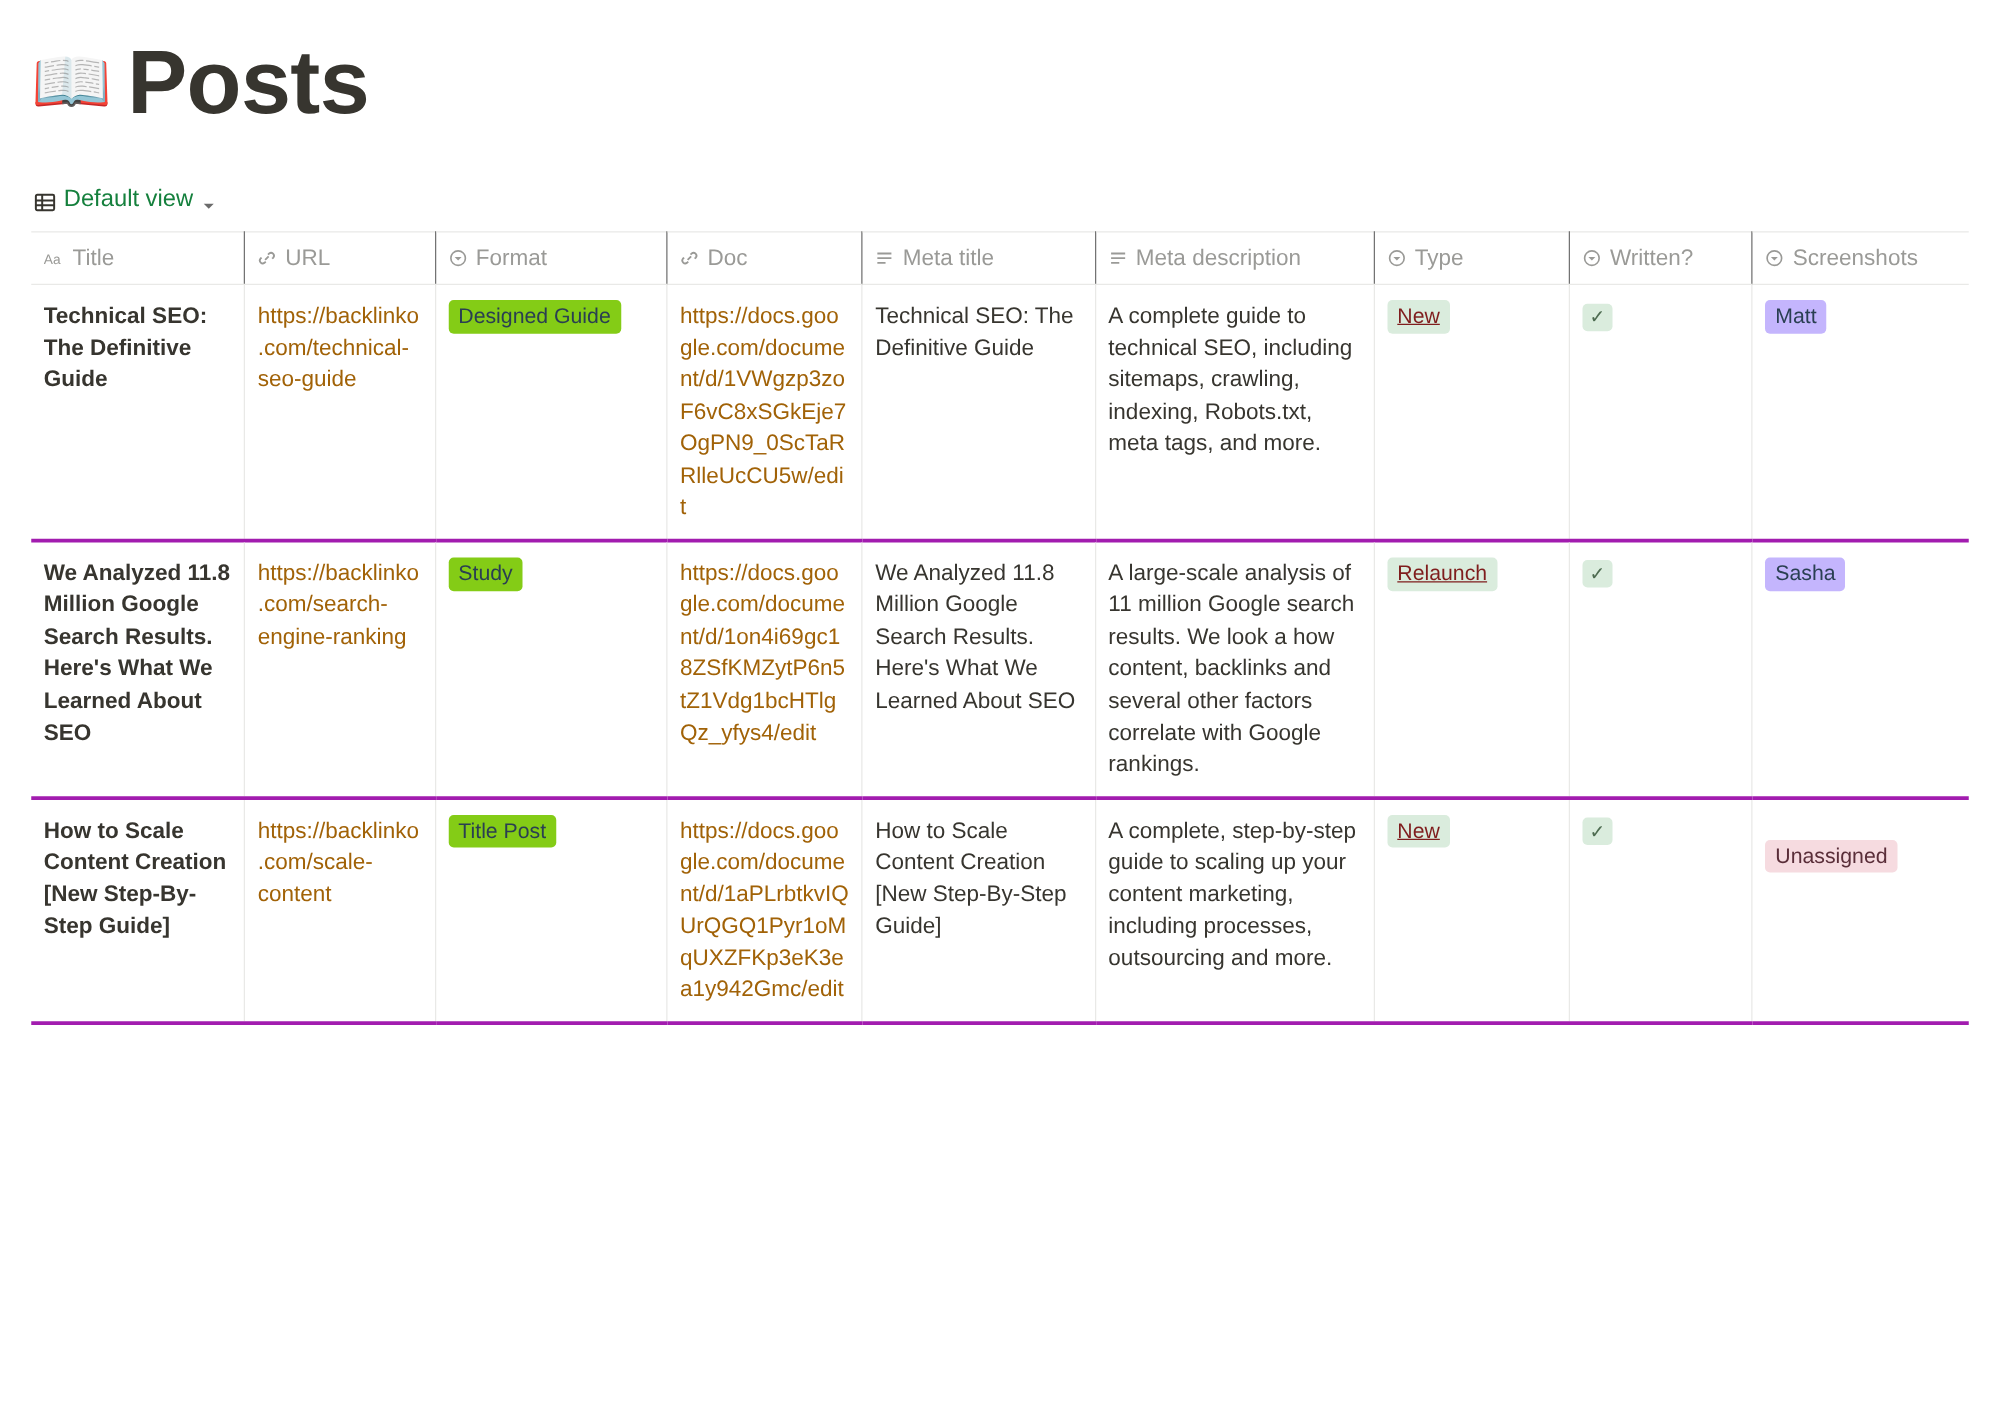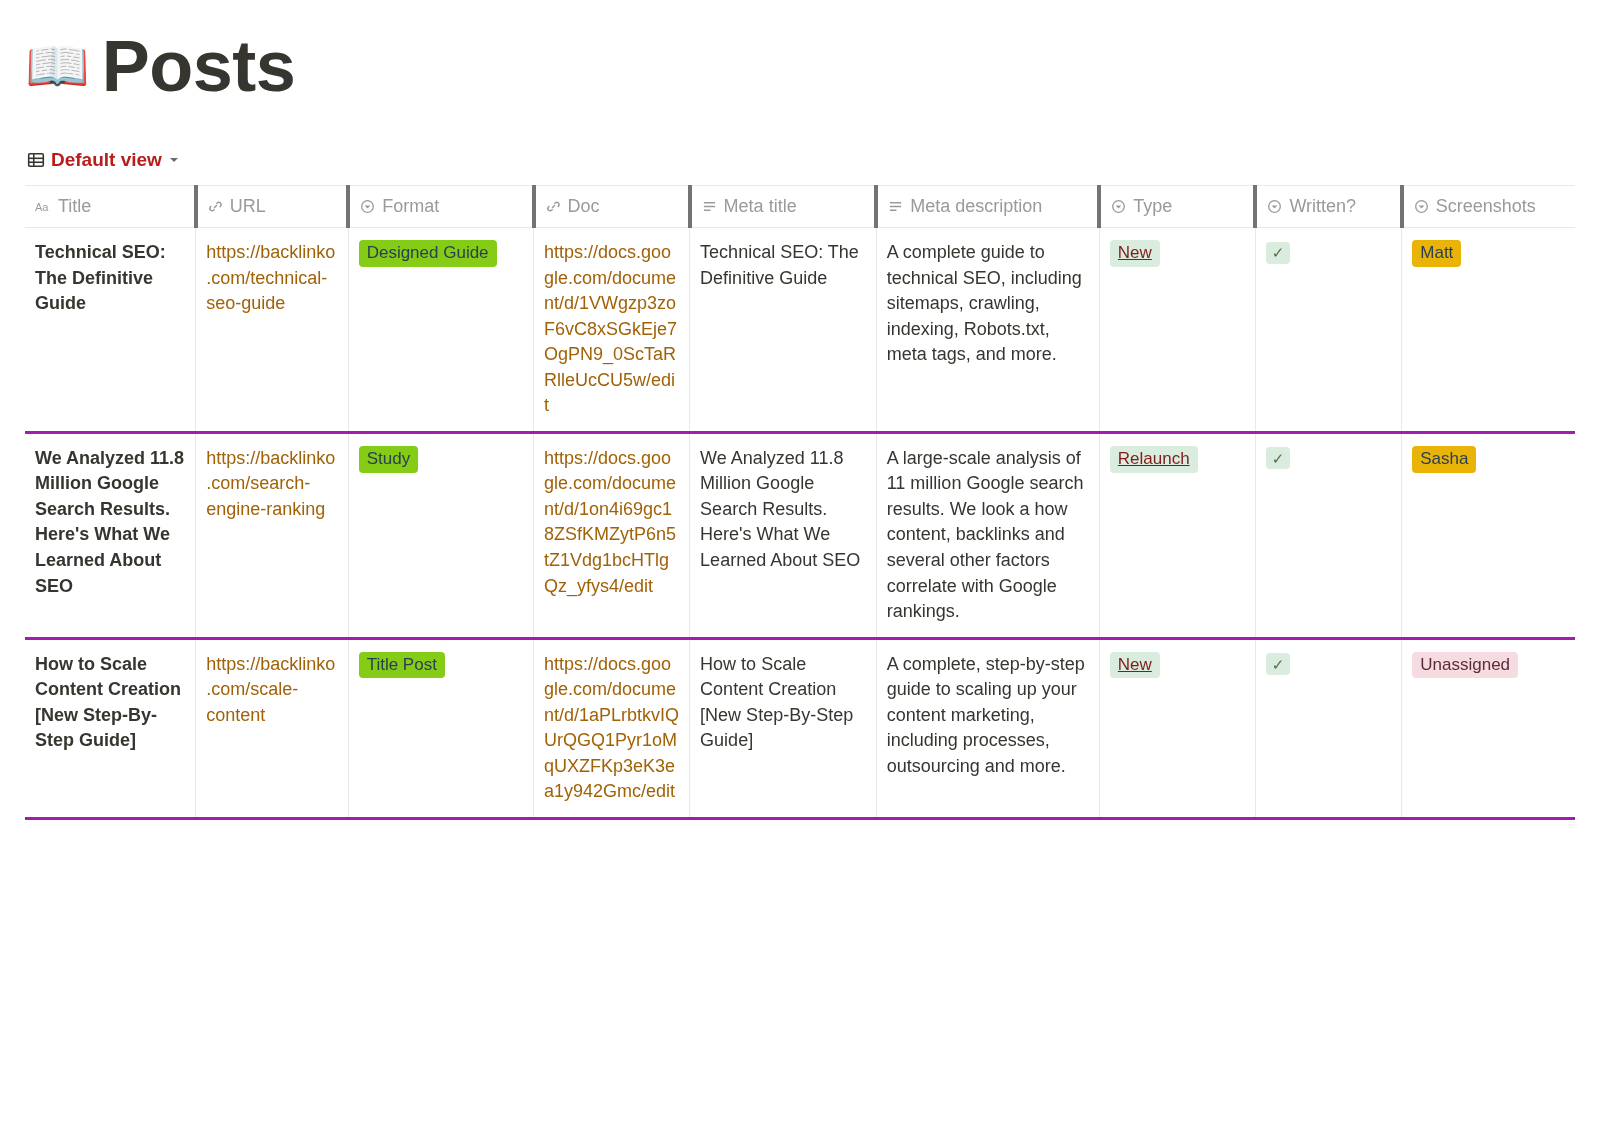--- a/index.html
+++ b/index.html
@@ -21,25 +21,25 @@
     line-height: 1;
   }
   .page-header h1 {
     font-size: 72px;
     font-weight: 700;
     margin: 0;
     letter-spacing: -0.5px;
   }
   .view-selector {
     display: inline-flex;
-    align-items: center;
+    align-items: flex-end;
     gap: 6px;
     font-size: 19px;
-    font-weight: 700;
-    color: #b91c1c;
+    font-weight: 400;
+    color: #15803d;
     cursor: pointer;
     padding: 4px 2px;
     margin-bottom: 10px;
   }
   .icon {
     display: inline-flex;
     align-items: center;
     justify-content: center;
   }
   .icon svg { display: block; }
@@ -49,21 +49,21 @@
     table-layout: fixed;
   }
   .table th {
     text-align: left;
     font-weight: 400;
     font-size: 18px;
     color: #9a9a97;
     padding: 10px 10px;
     border-top: 1px solid #e9e9e7;
     border-bottom: 1px solid #e9e9e7;
-    border-right: 4px solid #737373;
+    border-right: 1px solid #737373;
     white-space: nowrap;
     overflow: hidden;
   }
   .table th:last-child { border-right: none; }
   .table th .th-inner {
     display: flex;
     align-items: center;
     gap: 7px;
   }
   .table td {
@@ -90,23 +90,23 @@
   td.url-cell, td.doc-cell { color: #a16207; }
   .tag {
     display: inline-block;
     padding: 1px 8px 2px;
     border-radius: 4px;
     font-size: 17px;
     line-height: 1.4;
     white-space: nowrap;
   }
   .tag-blue   { background: #84cc16; color: #2a3f52; }
-  .tag-blue2  { background: #eab308; color: #2a3f52; }
+  .tag-blue2  { background: #c4b5fd; color: #2a3f52; }
   .tag-green  { background: #daecdd; color: #7f1d1d; text-decoration: underline; }
-  .tag-pink   { background: #f6dbe0; color: #5a2e39; }
+  .tag-pink   { background: #f6dbe0; color: #5a2e39; margin-top: 20px; }
   .check {
     display: inline-flex;
     width: 24px;
     height: 22px;
     border-radius: 4px;
     background: #daecdd;
     align-items: center;
     justify-content: center;
     color: #4d6b50;
     font-size: 15px;

